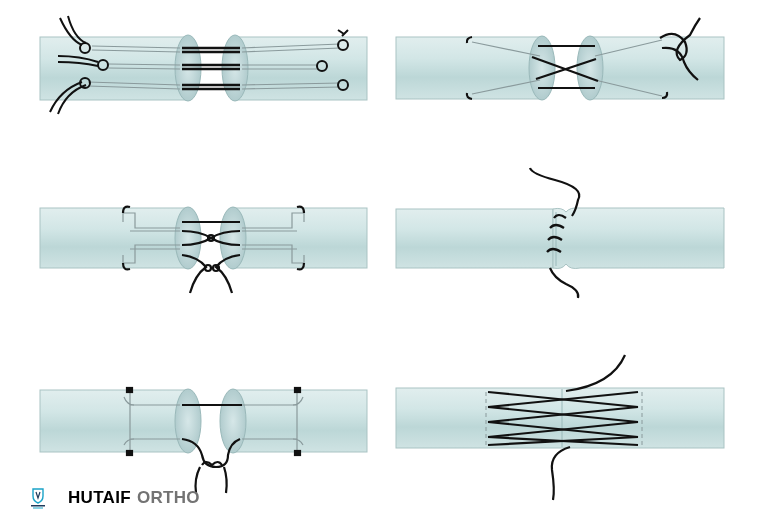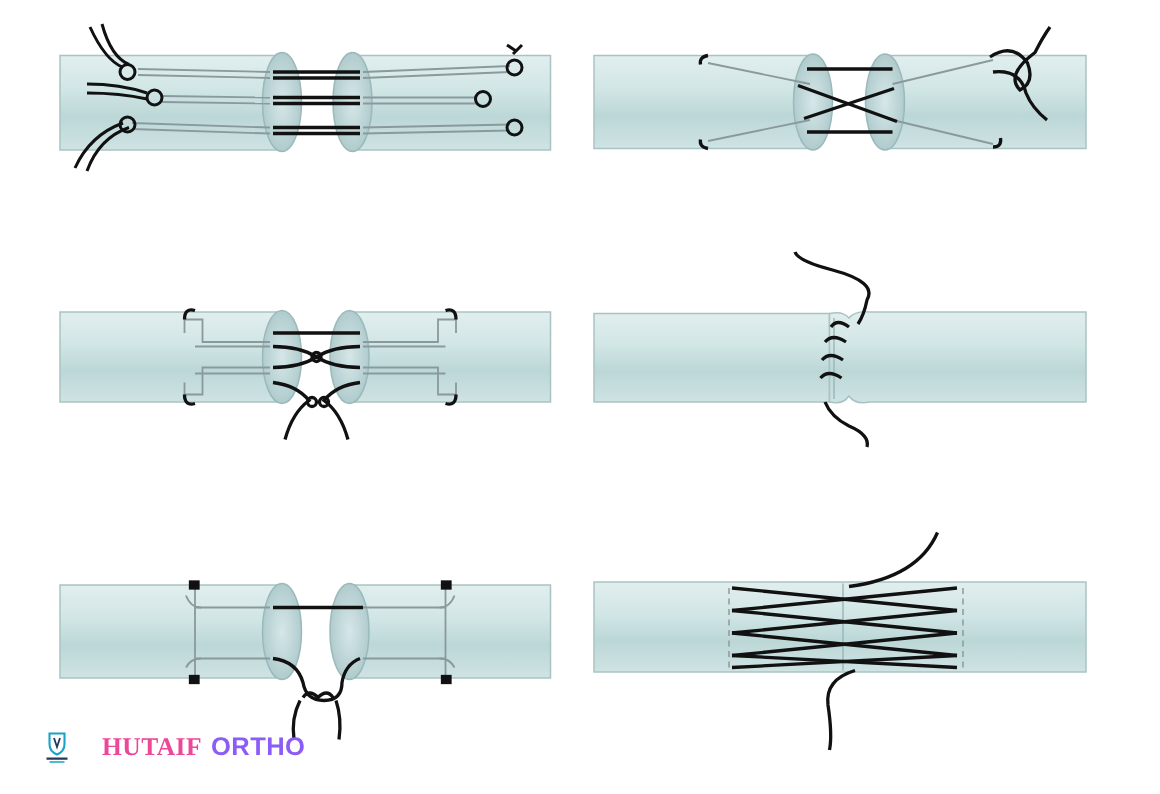--- a/index.html
+++ b/index.html
@@ -2,22 +2,22 @@
 <html><head>
 <meta charset="utf-8">
 <style>
   html, body { margin: 0; padding: 0; background: #ffffff; }
   body { width: 773px; height: 529px; position: relative; overflow: hidden; font-family: "Liberation Sans", sans-serif; }
   .panel { position: absolute; }
   svg { display: block; overflow: visible; }
   .brand { position: absolute; left: 30px; top: 484px; height: 28px; display: flex; align-items: center; }
   .logo { width: 16px; height: 22px; margin-right: 22px; }
   .brand-text { font-family: "Liberation Sans", sans-serif; font-weight: 700; font-size: 17px; letter-spacing: 0.3px; }
-  .brand-a { color: #ec4899; font-family: Liberation Serif, serif; }
-  .brand-b { color: #8b5cf6; margin-left: 6px; }
+  .brand-a { color: #000000; }
+  .brand-b { color: #737373; margin-left: 6px; }
 </style>
 </head>
 <body>
 
 <svg width="0" height="0" style="position:absolute">
   <defs>
     <linearGradient id="tg" x1="0" y1="0" x2="0" y2="1">
       <stop offset="0" stop-color="#e1eeee"></stop>
       <stop offset="0.35" stop-color="#d2e6e6"></stop>
       <stop offset="0.65" stop-color="#bcd7d7"></stop>

